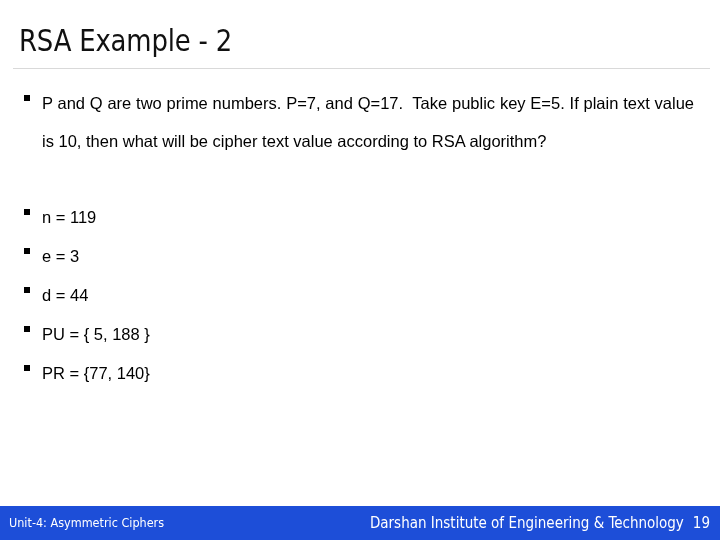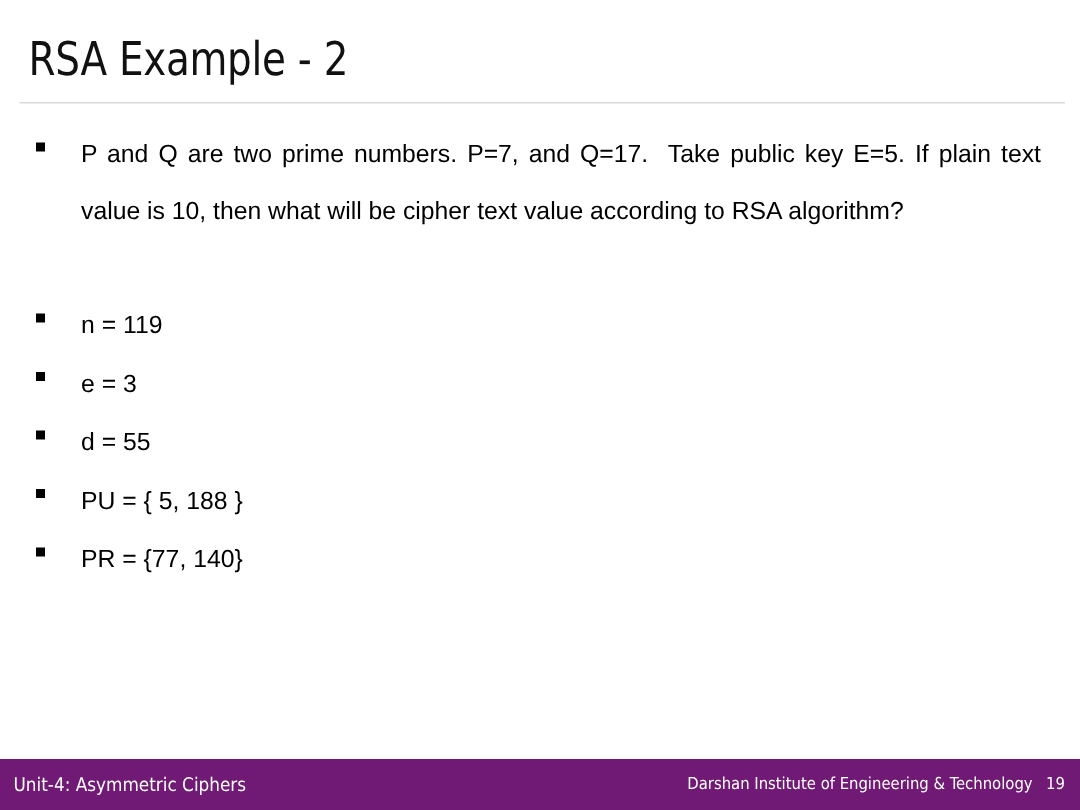--- a/index.html
+++ b/index.html
@@ -54,21 +54,21 @@
 
   
   .body-area {
     position: absolute;
     left: 0;
     top: 84px;
     width: 720px;
   }
   .bullet-row {
     position: relative;
-    padding-left: 54px;
+    padding-left: 42px;
     padding-right: 24px;
     margin: 0;
     min-height: 39px;
   }
   .bullet-mark {
     position: absolute;
     left: 24px;
     top: 11px;
     width: 6px;
     height: 6px;
@@ -97,37 +97,37 @@
     line-height: 0;
   }
 
   
   .footer-bar {
     position: absolute;
     left: 0;
     top: 506px;
     width: 720px;
     height: 34px;
-    background: #701a75;
+    background: #1d4ed8;
   }
   .footer-left {
     position: absolute;
     left: 9px;
     top: 9px;
     font-size: 12.5px;
     line-height: 16px;
     color: #ffffff;
     white-space: nowrap;
     font-family: "DejaVu Sans Condensed", "Liberation Sans Narrow", "Liberation Sans", sans-serif;
   }
   .footer-right {
     position: absolute;
     right: 10px;
     top: 9px;
-    font-size: 11px;
+    font-size: 15px;
     line-height: 16px;
     color: #ffffff;
     white-space: nowrap;
     font-family: "DejaVu Sans Condensed", "Liberation Sans Narrow", "Liberation Sans", sans-serif;
   }
   .footer-right .page-number {
     margin-left: 9px;
   }
 </style>
 </head>
@@ -153,21 +153,21 @@
     </div>
 
 
     <div class="bullet-row">
       <span class="bullet-mark"></span>
       <span class="bullet-text">e = 3</span>
     </div>
 
     <div class="bullet-row">
       <span class="bullet-mark"></span>
-      <span class="bullet-text">d = 55</span>
+      <span class="bullet-text">d = 44</span>
     </div>
 
     <div class="bullet-row">
       <span class="bullet-mark"></span>
       <span class="bullet-text">PU = { 5, 188 }</span>
     </div>
 
     <div class="bullet-row">
       <span class="bullet-mark"></span>
       <span class="bullet-text">PR = {77, 140}</span>

